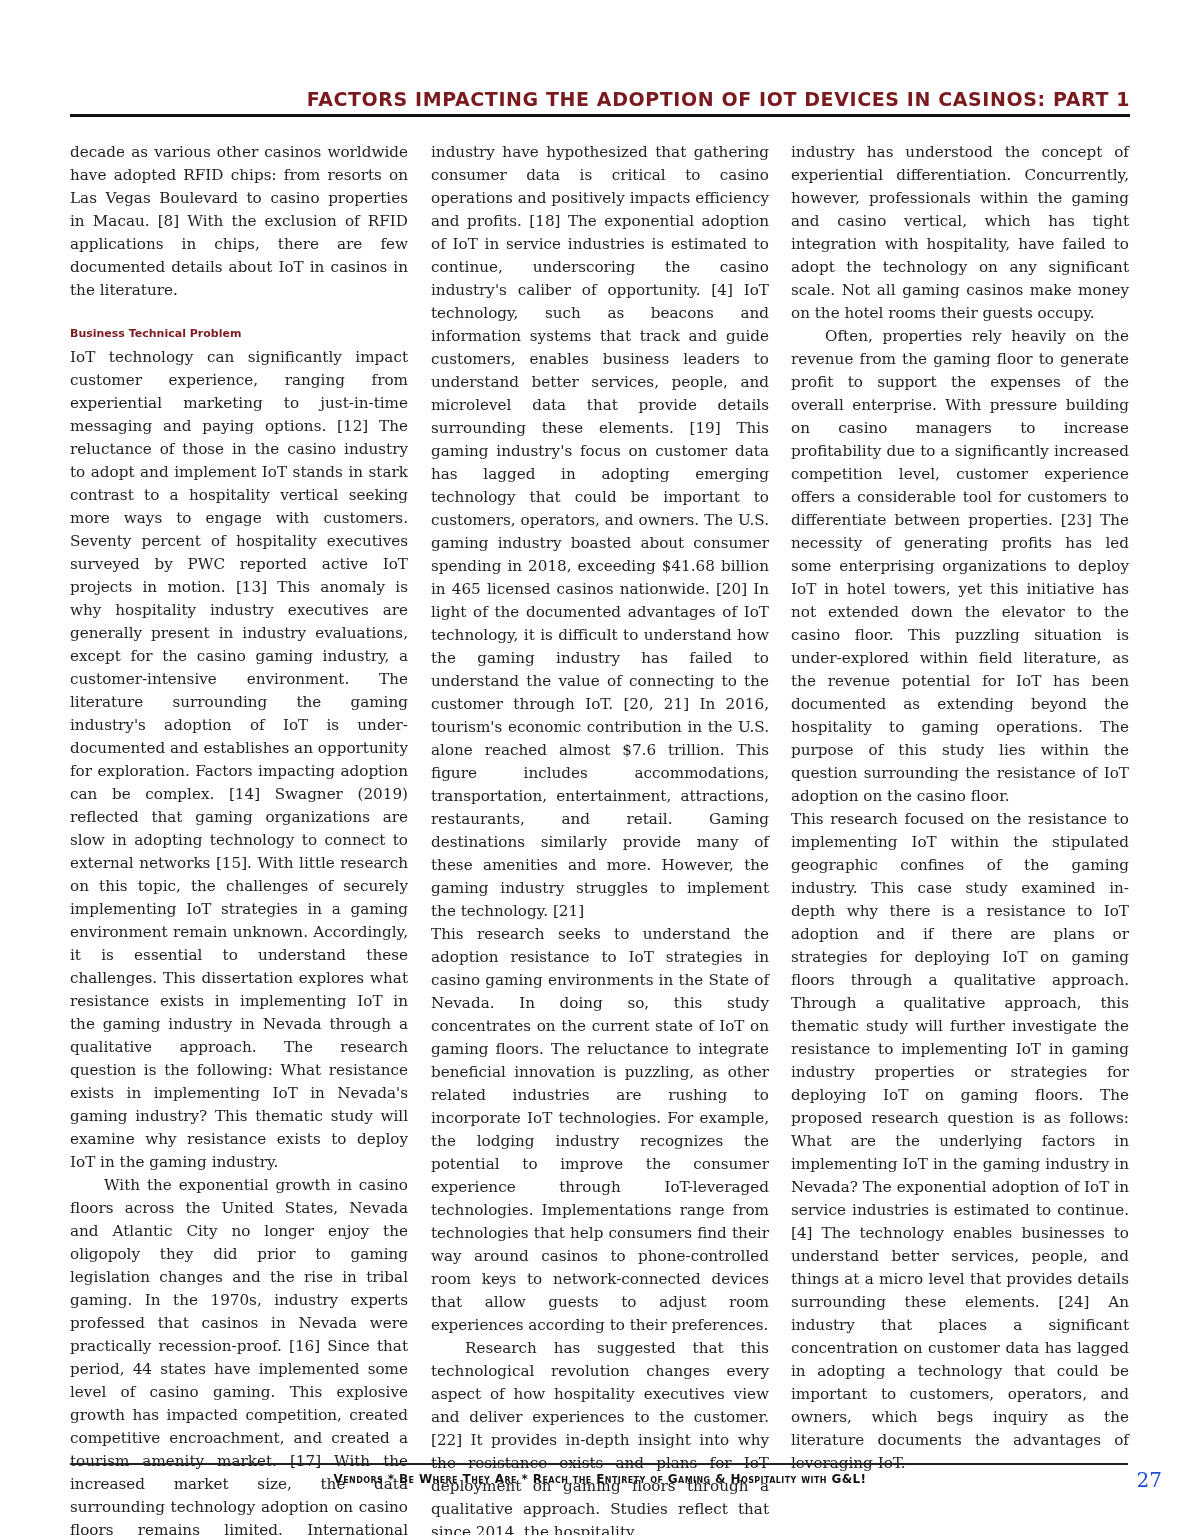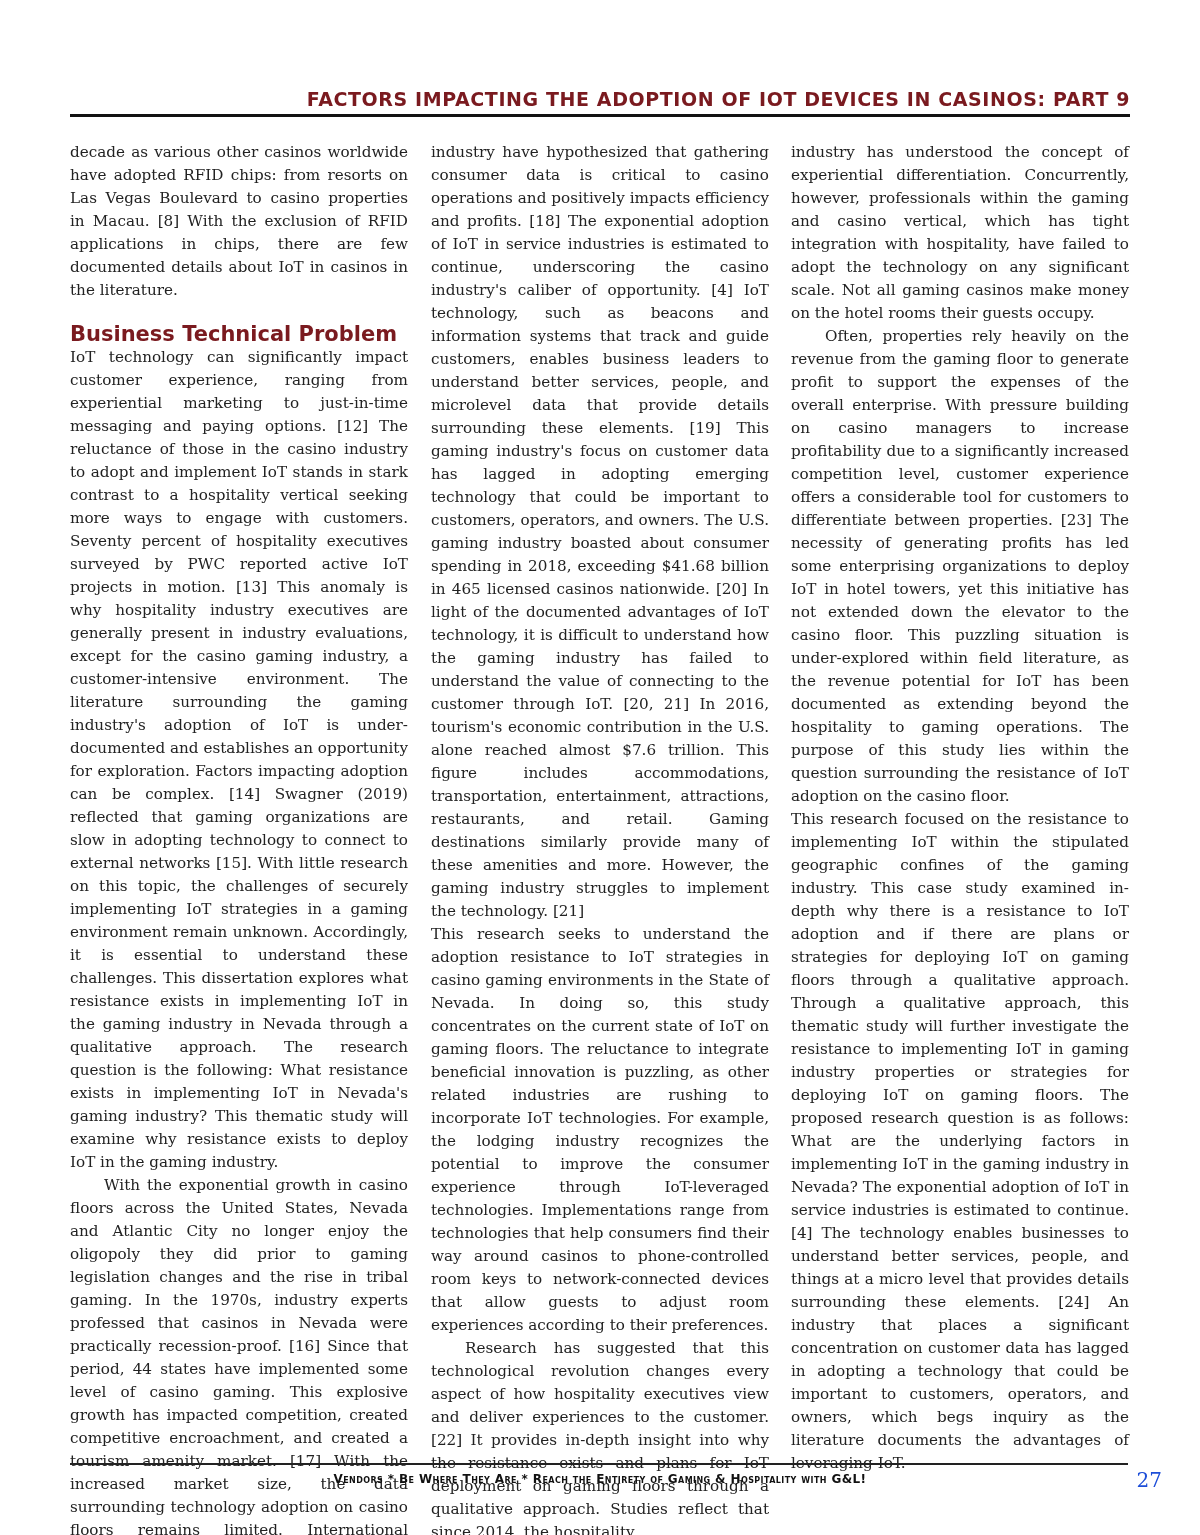--- a/index.html
+++ b/index.html
@@ -14,41 +14,41 @@
     .col {
       position:absolute; top:141px; width:338px;
       font-family:"DejaVu Serif", "Liberation Serif", serif;
       font-size:15.2px; line-height:23px; color:#222;
       text-align:justify; hyphens:none;
     }
     .col p { margin:0; }
     .col p.indent { text-indent:34px; }
     .col h2 {
       font-family:"DejaVu Sans", "Liberation Sans", sans-serif;
-      font-weight:bold; color:#7a1a1f; font-size:21px; line-height:24px;
+      font-weight:bold; color:#7a1a1f; font-size:11px; line-height:24px;
       margin:20px 0 0 0; text-align:left;
     }
     #col1 { left:70px; }
     #col2 { left:431px; }
     #col3 { left:791px; }
     .foot-rule { position:absolute; left:70px; right:72px; top:1463px; height:1.5px; background:#222; }
     .footer-text {
       position:absolute; left:70px; width:1060px; top:1472px; text-align:center;
       font-family:"DejaVu Sans", sans-serif; font-weight:bold;
       font-variant:small-caps; font-size:12px; letter-spacing:0.4px; color:#111;
     }
     .page-num {
       position:absolute; right:38px; top:1468px;
       font-family:"DejaVu Serif", serif; font-size:20px; color:#1d4ed8;
     }
   </style>
 </head>
 <body>
 
-<div class="running-head">FACTORS IMPACTING THE ADOPTION OF IOT DEVICES IN CASINOS: PART 9</div>
+<div class="running-head">FACTORS IMPACTING THE ADOPTION OF IOT DEVICES IN CASINOS: PART 1</div>
 <div class="head-rule"></div>
 
 <div class="col" id="col1">
     <p>decade as various other casinos worldwide have adopted RFID chips: from resorts on Las Vegas Boulevard to casino properties in Macau. [8] With the exclusion of RFID applications in chips, there are few documented details about IoT in casinos in the literature.</p>
     <h2>Business Technical Problem</h2>
     <p>IoT technology can significantly impact customer experience, ranging from experiential marketing to just-in-time messaging and paying options. [12] The reluctance of those in the casino industry to adopt and implement IoT stands in stark contrast to a hospitality vertical seeking more ways to engage with customers. Seventy percent of hospitality executives surveyed by PWC reported active IoT projects in motion. [13] This anomaly is why hospitality industry executives are generally present in industry evaluations, except for the casino gaming industry, a customer-intensive environment. The literature surrounding the gaming industry's adoption of IoT is under-documented and establishes an opportunity for exploration. Factors impacting adoption can be complex. [14] Swagner (2019) reflected that gaming organizations are slow in adopting technology to connect to external networks [15]. With little research on this topic, the challenges of securely implementing IoT strategies in a gaming environment remain unknown. Accordingly, it is essential to understand these challenges. This dissertation explores what resistance exists in implementing IoT in the gaming industry in Nevada through a qualitative approach. The research question is the following: What resistance exists in implementing IoT in Nevada's gaming industry? This thematic study will examine why resistance exists to deploy IoT in the gaming industry.</p>
     <p class="indent">With the exponential growth in casino floors across the United States, Nevada and Atlantic City no longer enjoy the oligopoly they did prior to gaming legislation changes and the rise in tribal gaming. In the 1970s, industry experts professed that casinos in Nevada were practically recession-proof. [16] Since that period, 44 states have implemented some level of casino gaming. This explosive growth has impacted competition, created competitive encroachment, and created a tourism amenity market. [17] With the increased market size, the data surrounding technology adoption on casino floors remains limited. International scholars who study this</p>
   </div>
 <div class="col" id="col2">
     <p>industry have hypothesized that gathering consumer data is critical to casino operations and positively impacts efficiency and profits. [18] The exponential adoption of IoT in service industries is estimated to continue, underscoring the casino industry's caliber of opportunity. [4] IoT technology, such as beacons and information systems that track and guide customers, enables business leaders to understand better services, people, and microlevel data that provide details surrounding these elements. [19] This gaming industry's focus on customer data has lagged in adopting emerging technology that could be important to customers, operators, and owners. The U.S. gaming industry boasted about consumer spending in 2018, exceeding $41.68 billion in 465 licensed casinos nationwide. [20] In light of the documented advantages of IoT technology, it is difficult to understand how the gaming industry has failed to understand the value of connecting to the customer through IoT. [20, 21] In 2016, tourism's economic contribution in the U.S. alone reached almost $7.6 trillion. This figure includes accommodations, transportation, entertainment, attractions, restaurants, and retail. Gaming destinations similarly provide many of these amenities and more. However, the gaming industry struggles to implement the technology. [21]</p>

